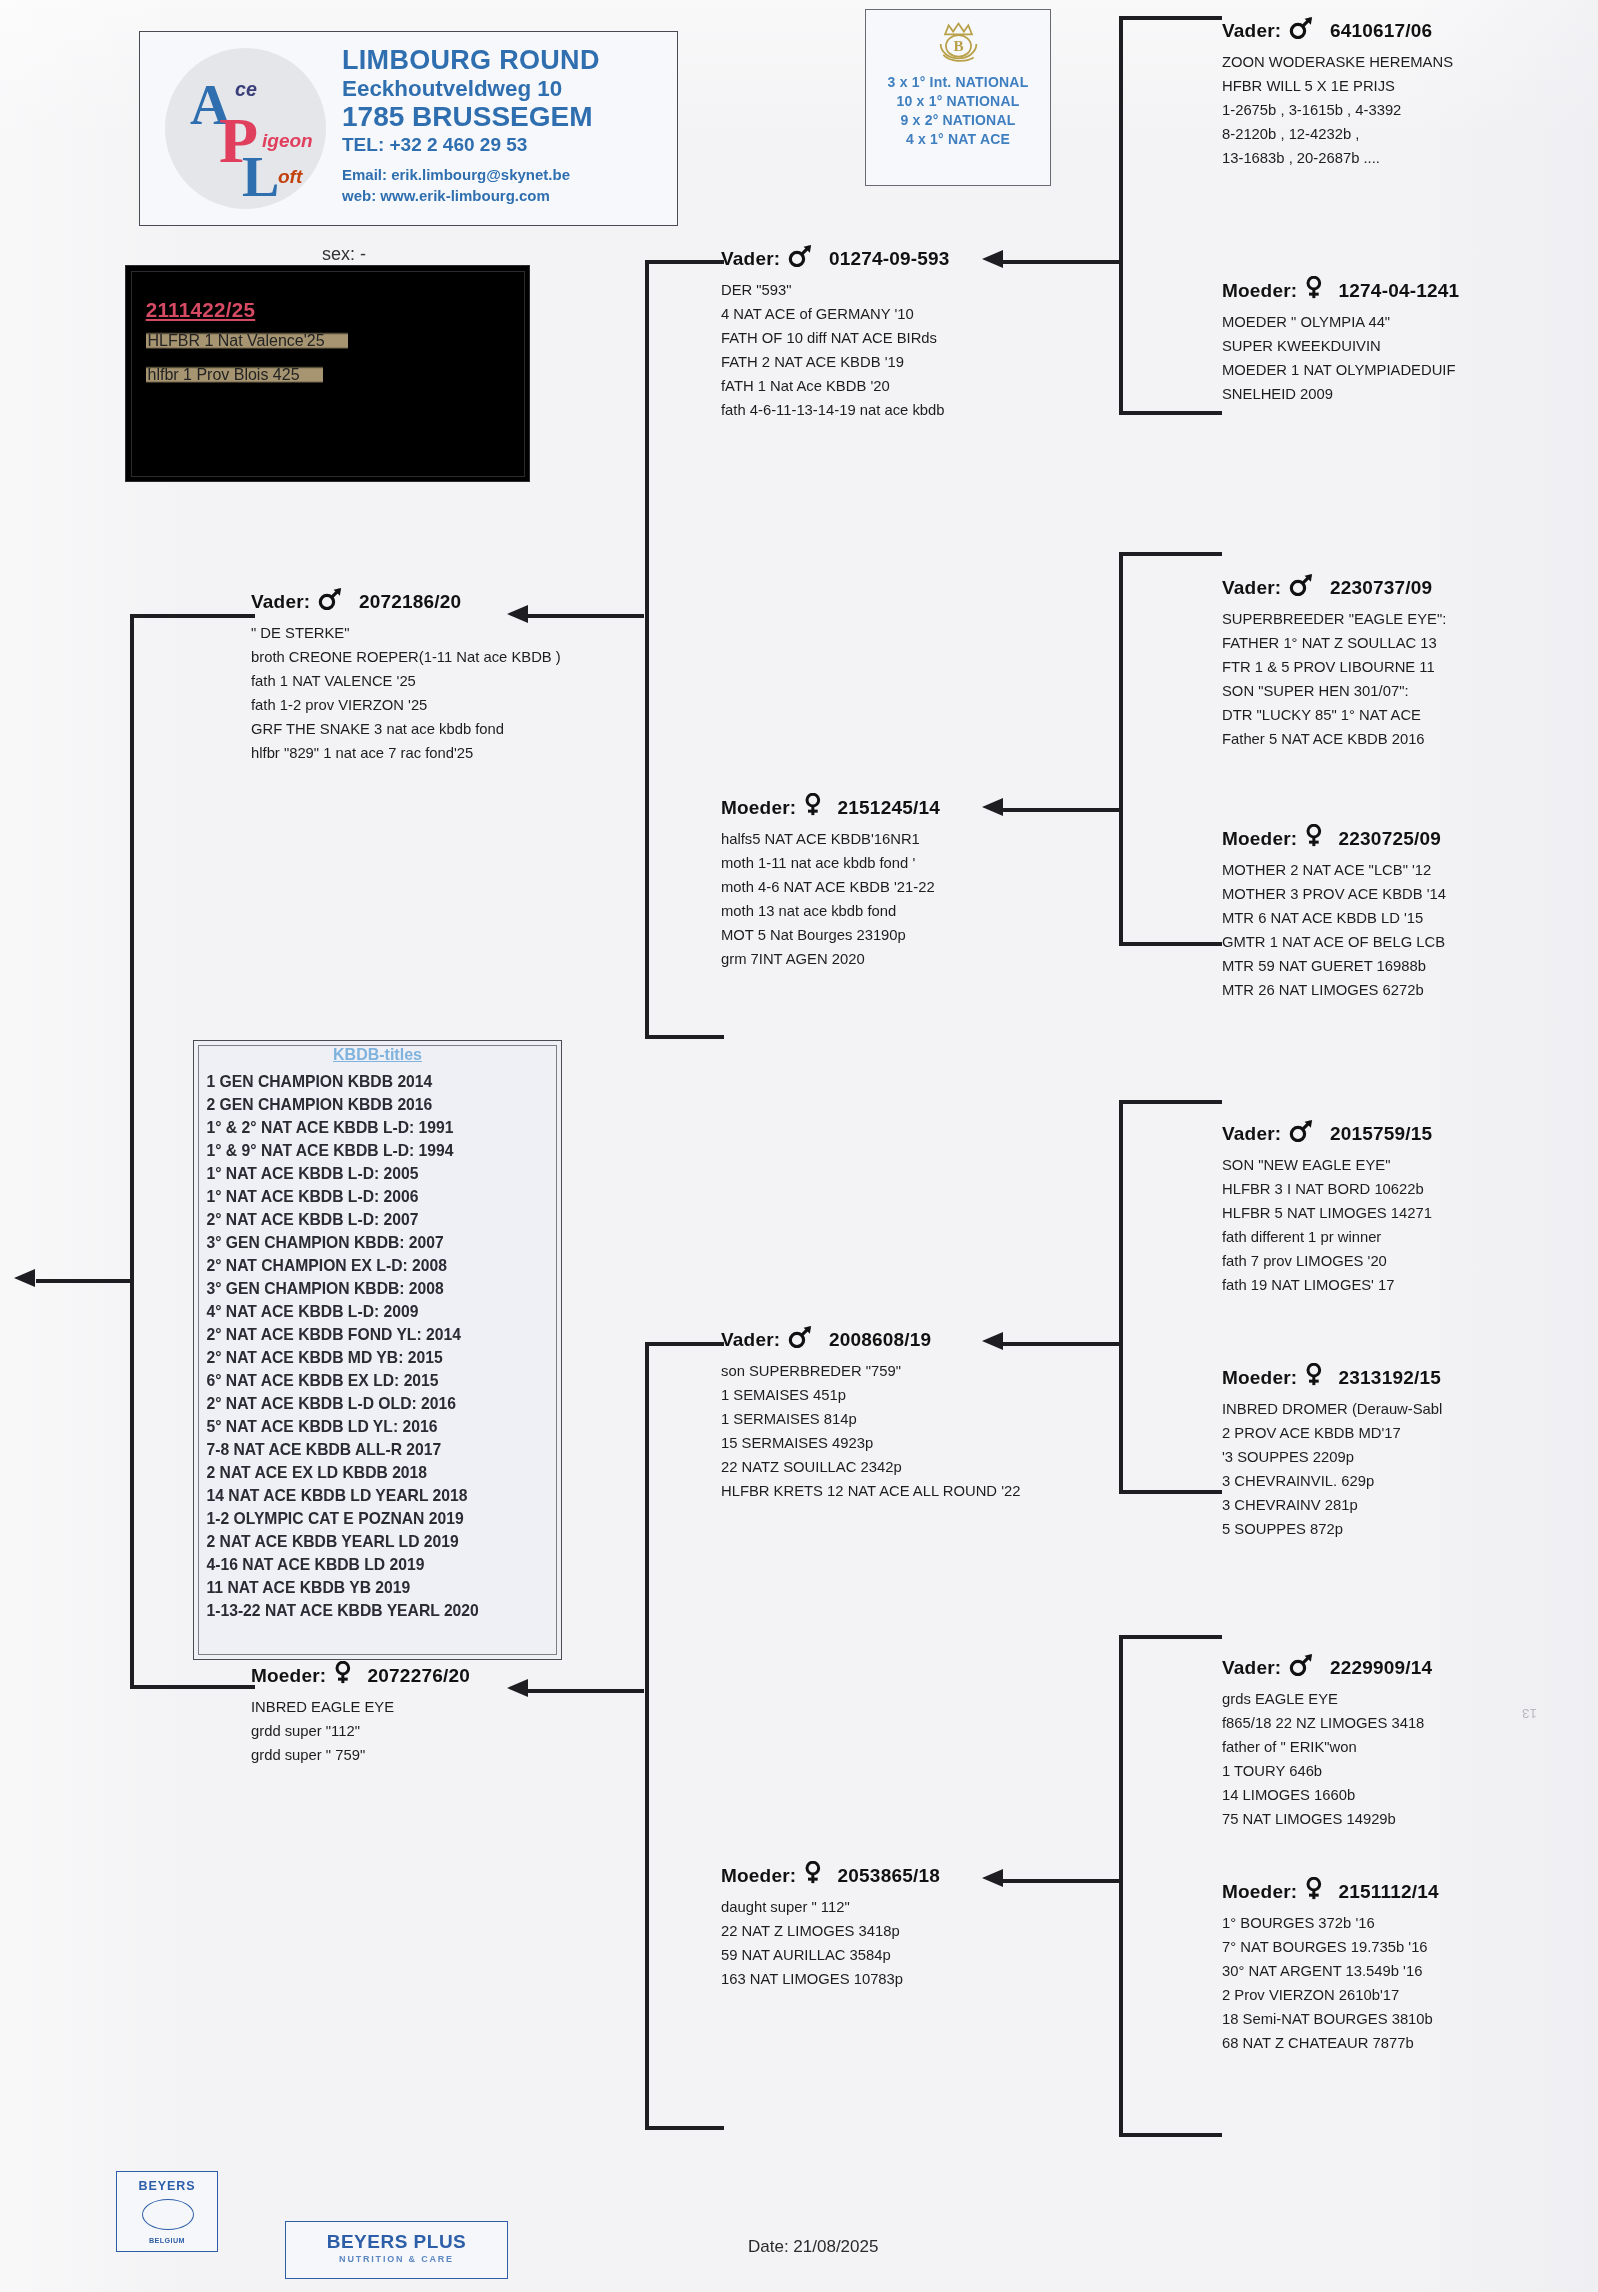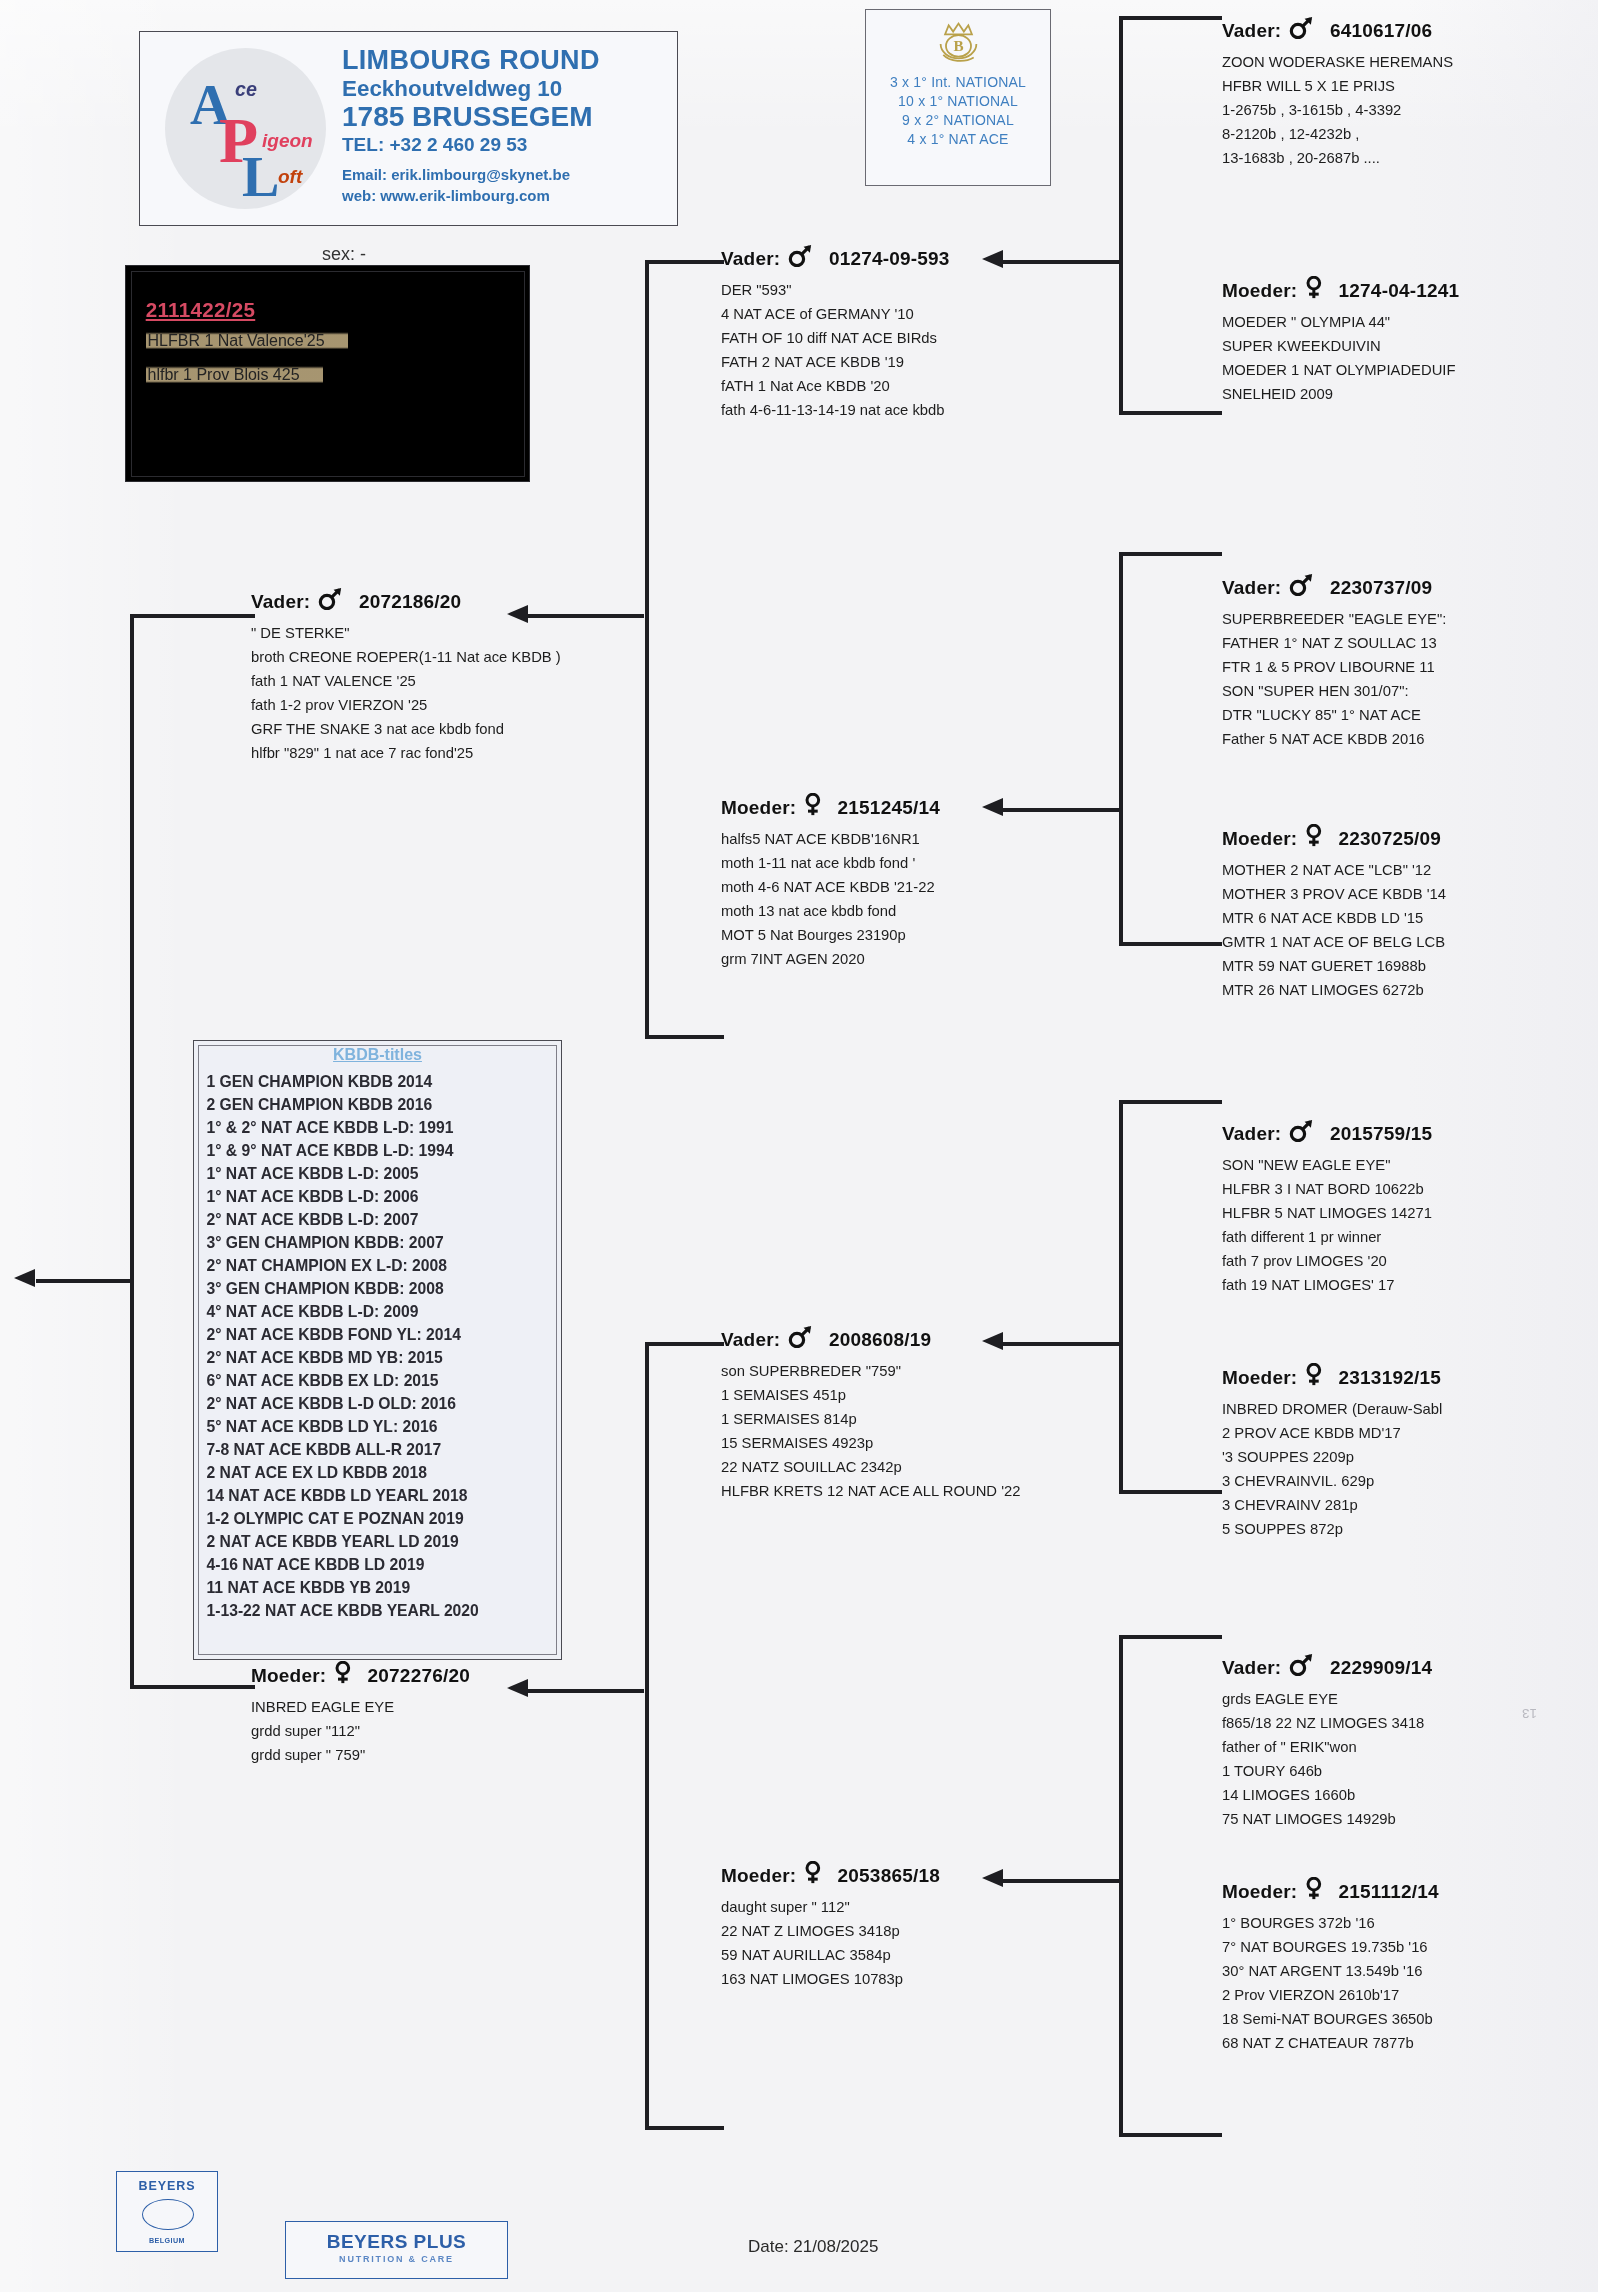--- a/index.html
+++ b/index.html
@@ -40,21 +40,21 @@
   #loft-text .l3{font-size:28px;line-height:28px;}
   #loft-text .l4{font-size:19px;line-height:27px;}
   #loft-contact{position:absolute;left:202px;top:133px;color:#2f6fb0;font-weight:bold;font-size:15px;line-height:20.6px;}
 
   
   #palmares-card{
     left:865px;top:9px;width:184px;height:175px;
     border:1.8px solid #6a6a72;background:#f7f8fb;text-align:center;
   }
   #crown-logo{margin:9px auto 1.8px;width:59px;height:52px;position:relative;}
-  .pal-line{color:#3f7fc0;font-weight:normal;font-size:14px;line-height:19px;letter-spacing:0.2px;}
+  .pal-line{color:#3f7fc0;font-weight:bold;font-size:14px;line-height:19px;letter-spacing:0.2px;}
 
   
   #sex-label{left:322px;top:244px;font-size:18px;color:#333;}
   #subject-box{left:125px;top:265px;width:403px;height:215px;border:1.8px solid #2b2b30;background:#000000;}
   #subject-box .inner{position:absolute;inset:4.5px;border:0.9px solid #2b2b30;}
   #subject-ring{position:absolute;left:19.7px;top:32px;font-size:20.6px;font-weight:bold;color:#d64a63;
     text-decoration:underline;letter-spacing:0.3px;}
   .subject-line{position:absolute;left:19.7px;font-size:16px;color:#232323;}
   .hl{background:linear-gradient(to bottom, rgba(226,205,160,0) 6%, rgba(222,199,150,.75) 20%, rgba(222,199,150,.75) 85%, rgba(226,205,160,0) 96%);
      padding:0.9px 23px 0.9px 1.8px;}
@@ -378,21 +378,21 @@
         <div class="hdr"><span>Moeder:</span><span class="sym"><svg class="gsym" width="19.7" height="23" viewBox="0 0 22 26">
               <circle cx="11" cy="8" r="6.6" fill="none" stroke="#111" stroke-width="3.4"></circle>
               <line x1="11" y1="14.5" x2="11" y2="25" stroke="#111" stroke-width="3.4"></line>
               <line x1="5.5" y1="20.5" x2="16.5" y2="20.5" stroke="#111" stroke-width="3.4"></line>
             </svg></span><span class="ring">2151112/14</span></div>
         <div class="lines">
           <div class="line">1° BOURGES 372b '16</div>
           <div class="line">7° NAT BOURGES 19.735b '16</div>
           <div class="line">30° NAT ARGENT 13.549b '16</div>
           <div class="line">2 Prov VIERZON 2610b'17</div>
-          <div class="line">18 Semi-NAT  BOURGES 3650b</div>
+          <div class="line">18 Semi-NAT  BOURGES 3810b</div>
           <div class="line">68 NAT Z CHATEAUR 7877b</div>
         </div>
       </div>
     </div>
 
   <div id="line-layer">
       <div class="ln" style="left: 1119px; top: 16px; width: 3.6px; height: 399px;"></div>
       <div class="ln" style="left: 1119px; top: 16px; width: 103px; height: 3.6px;"></div>
       <div class="ln" style="left: 1119px; top: 411px; width: 103px; height: 3.6px;"></div>
       <div class="ln" style="left: 1003px; top: 260px; width: 118px; height: 3.6px;"></div>

